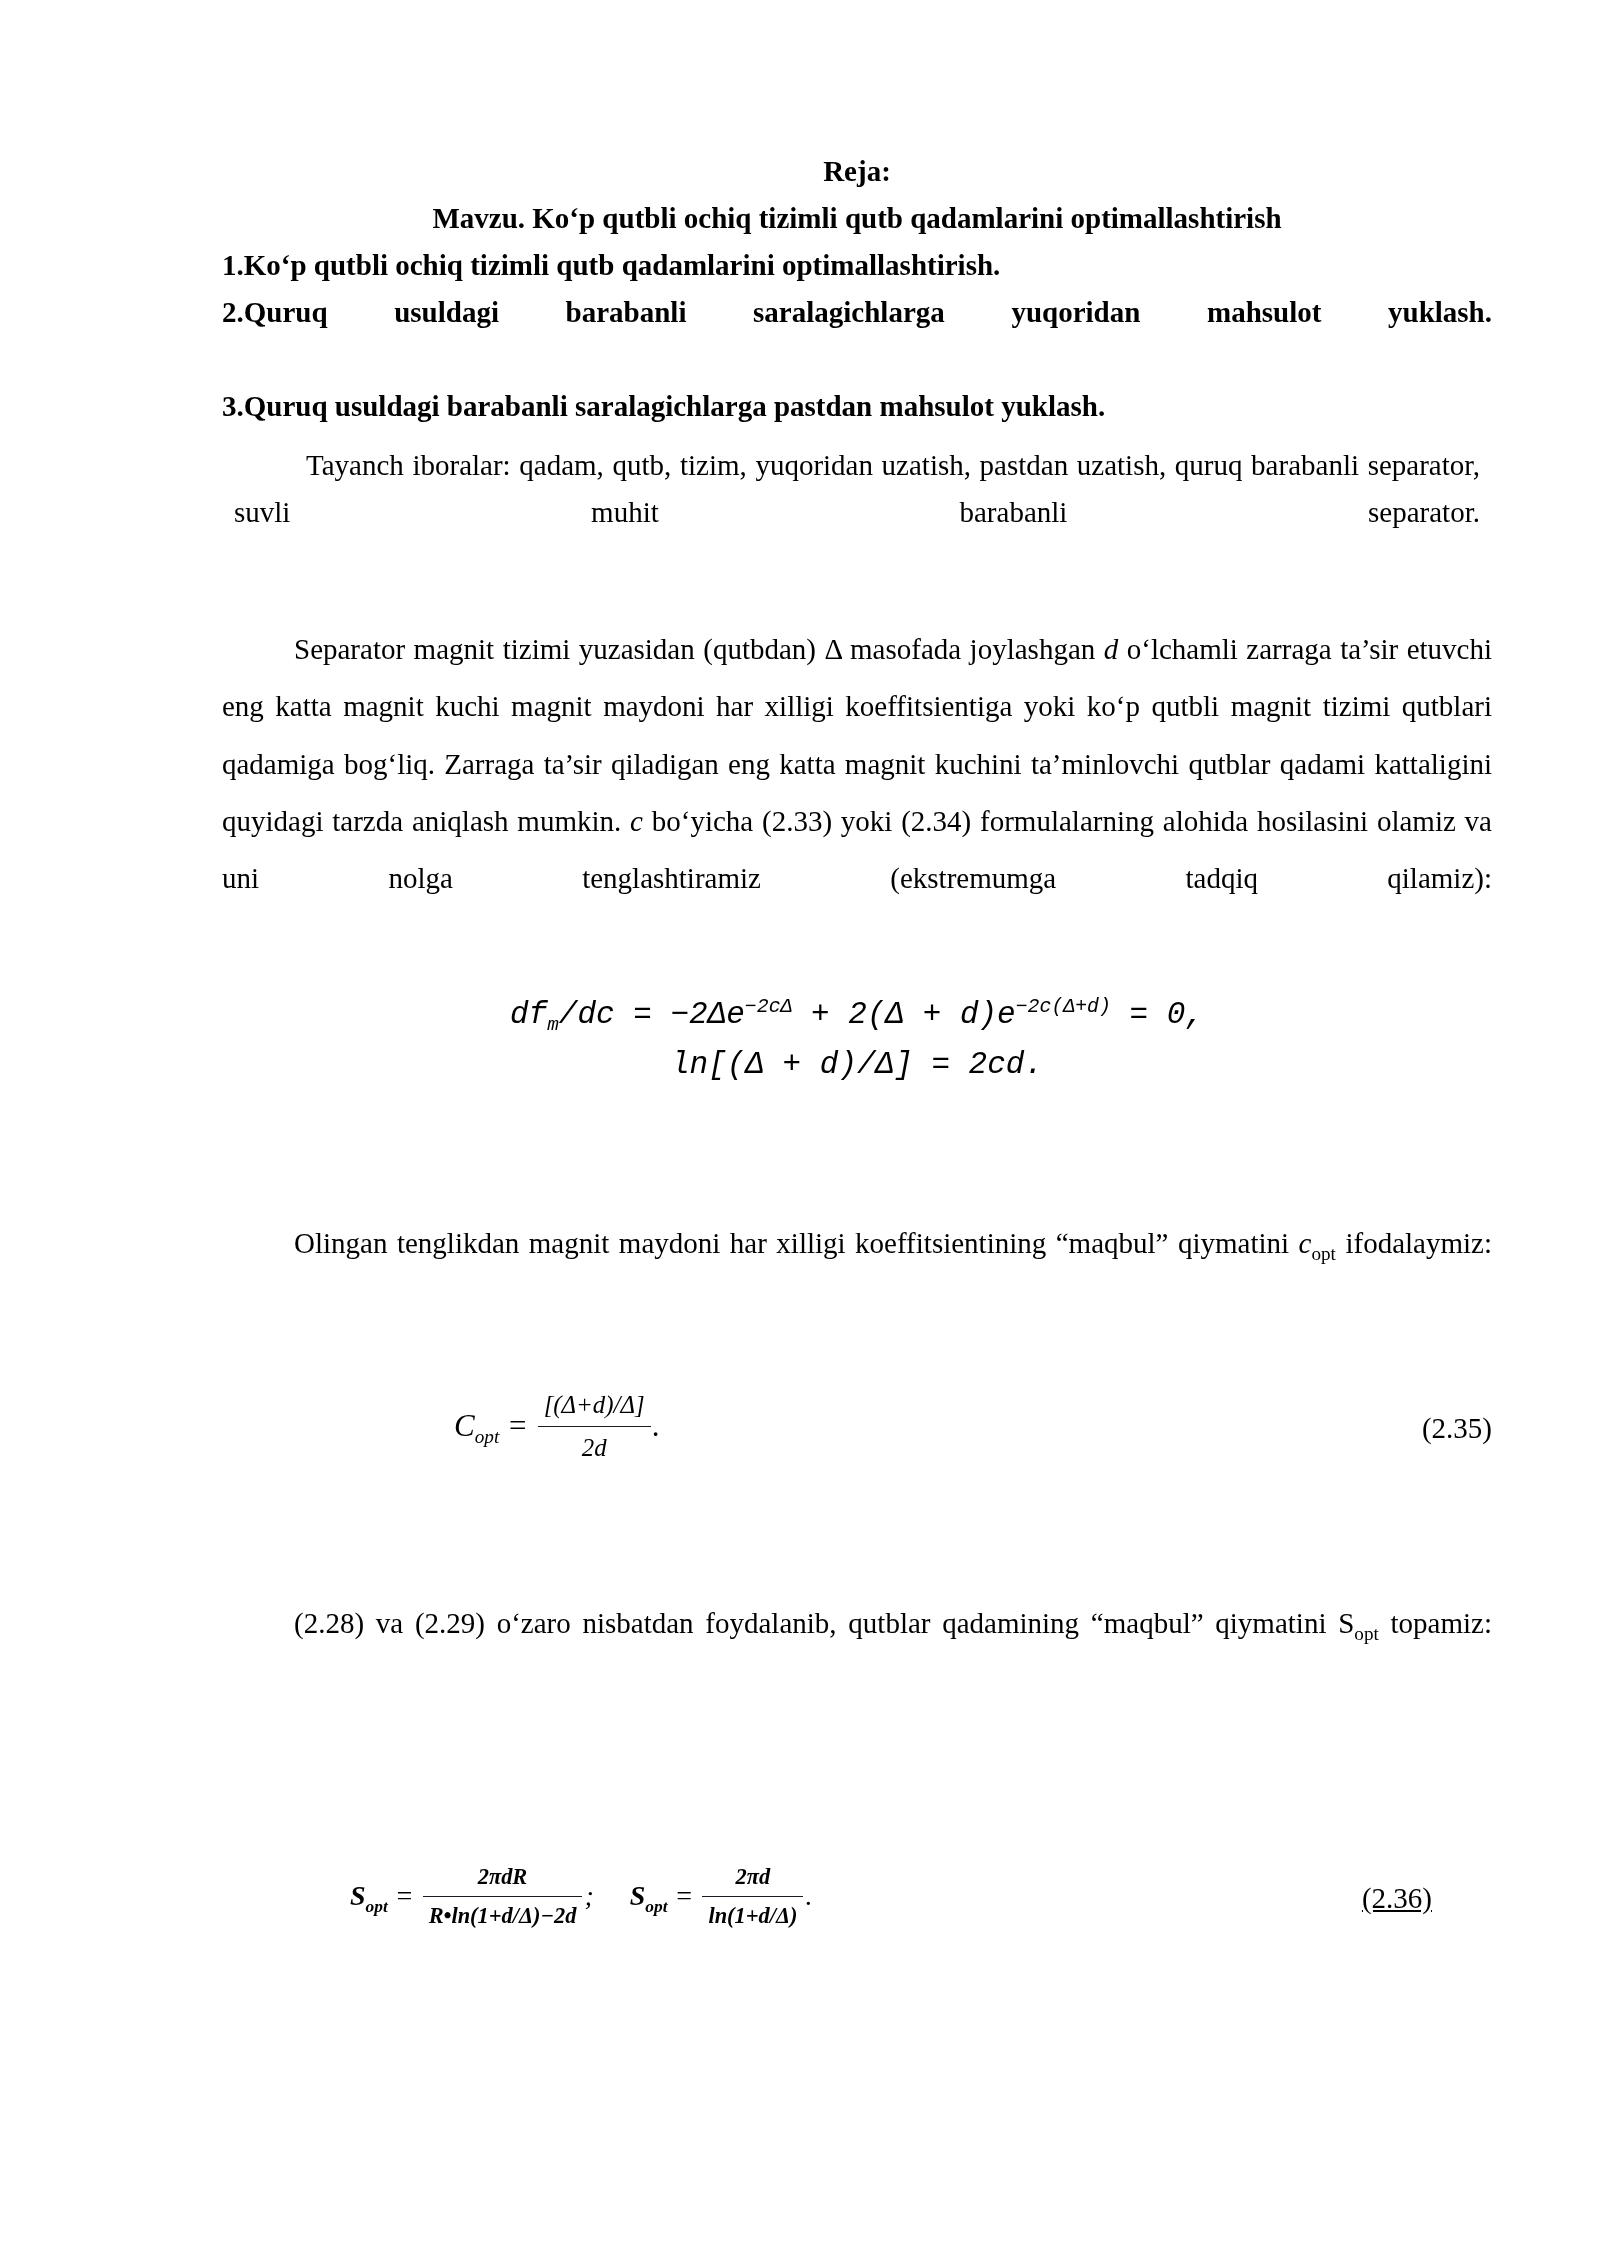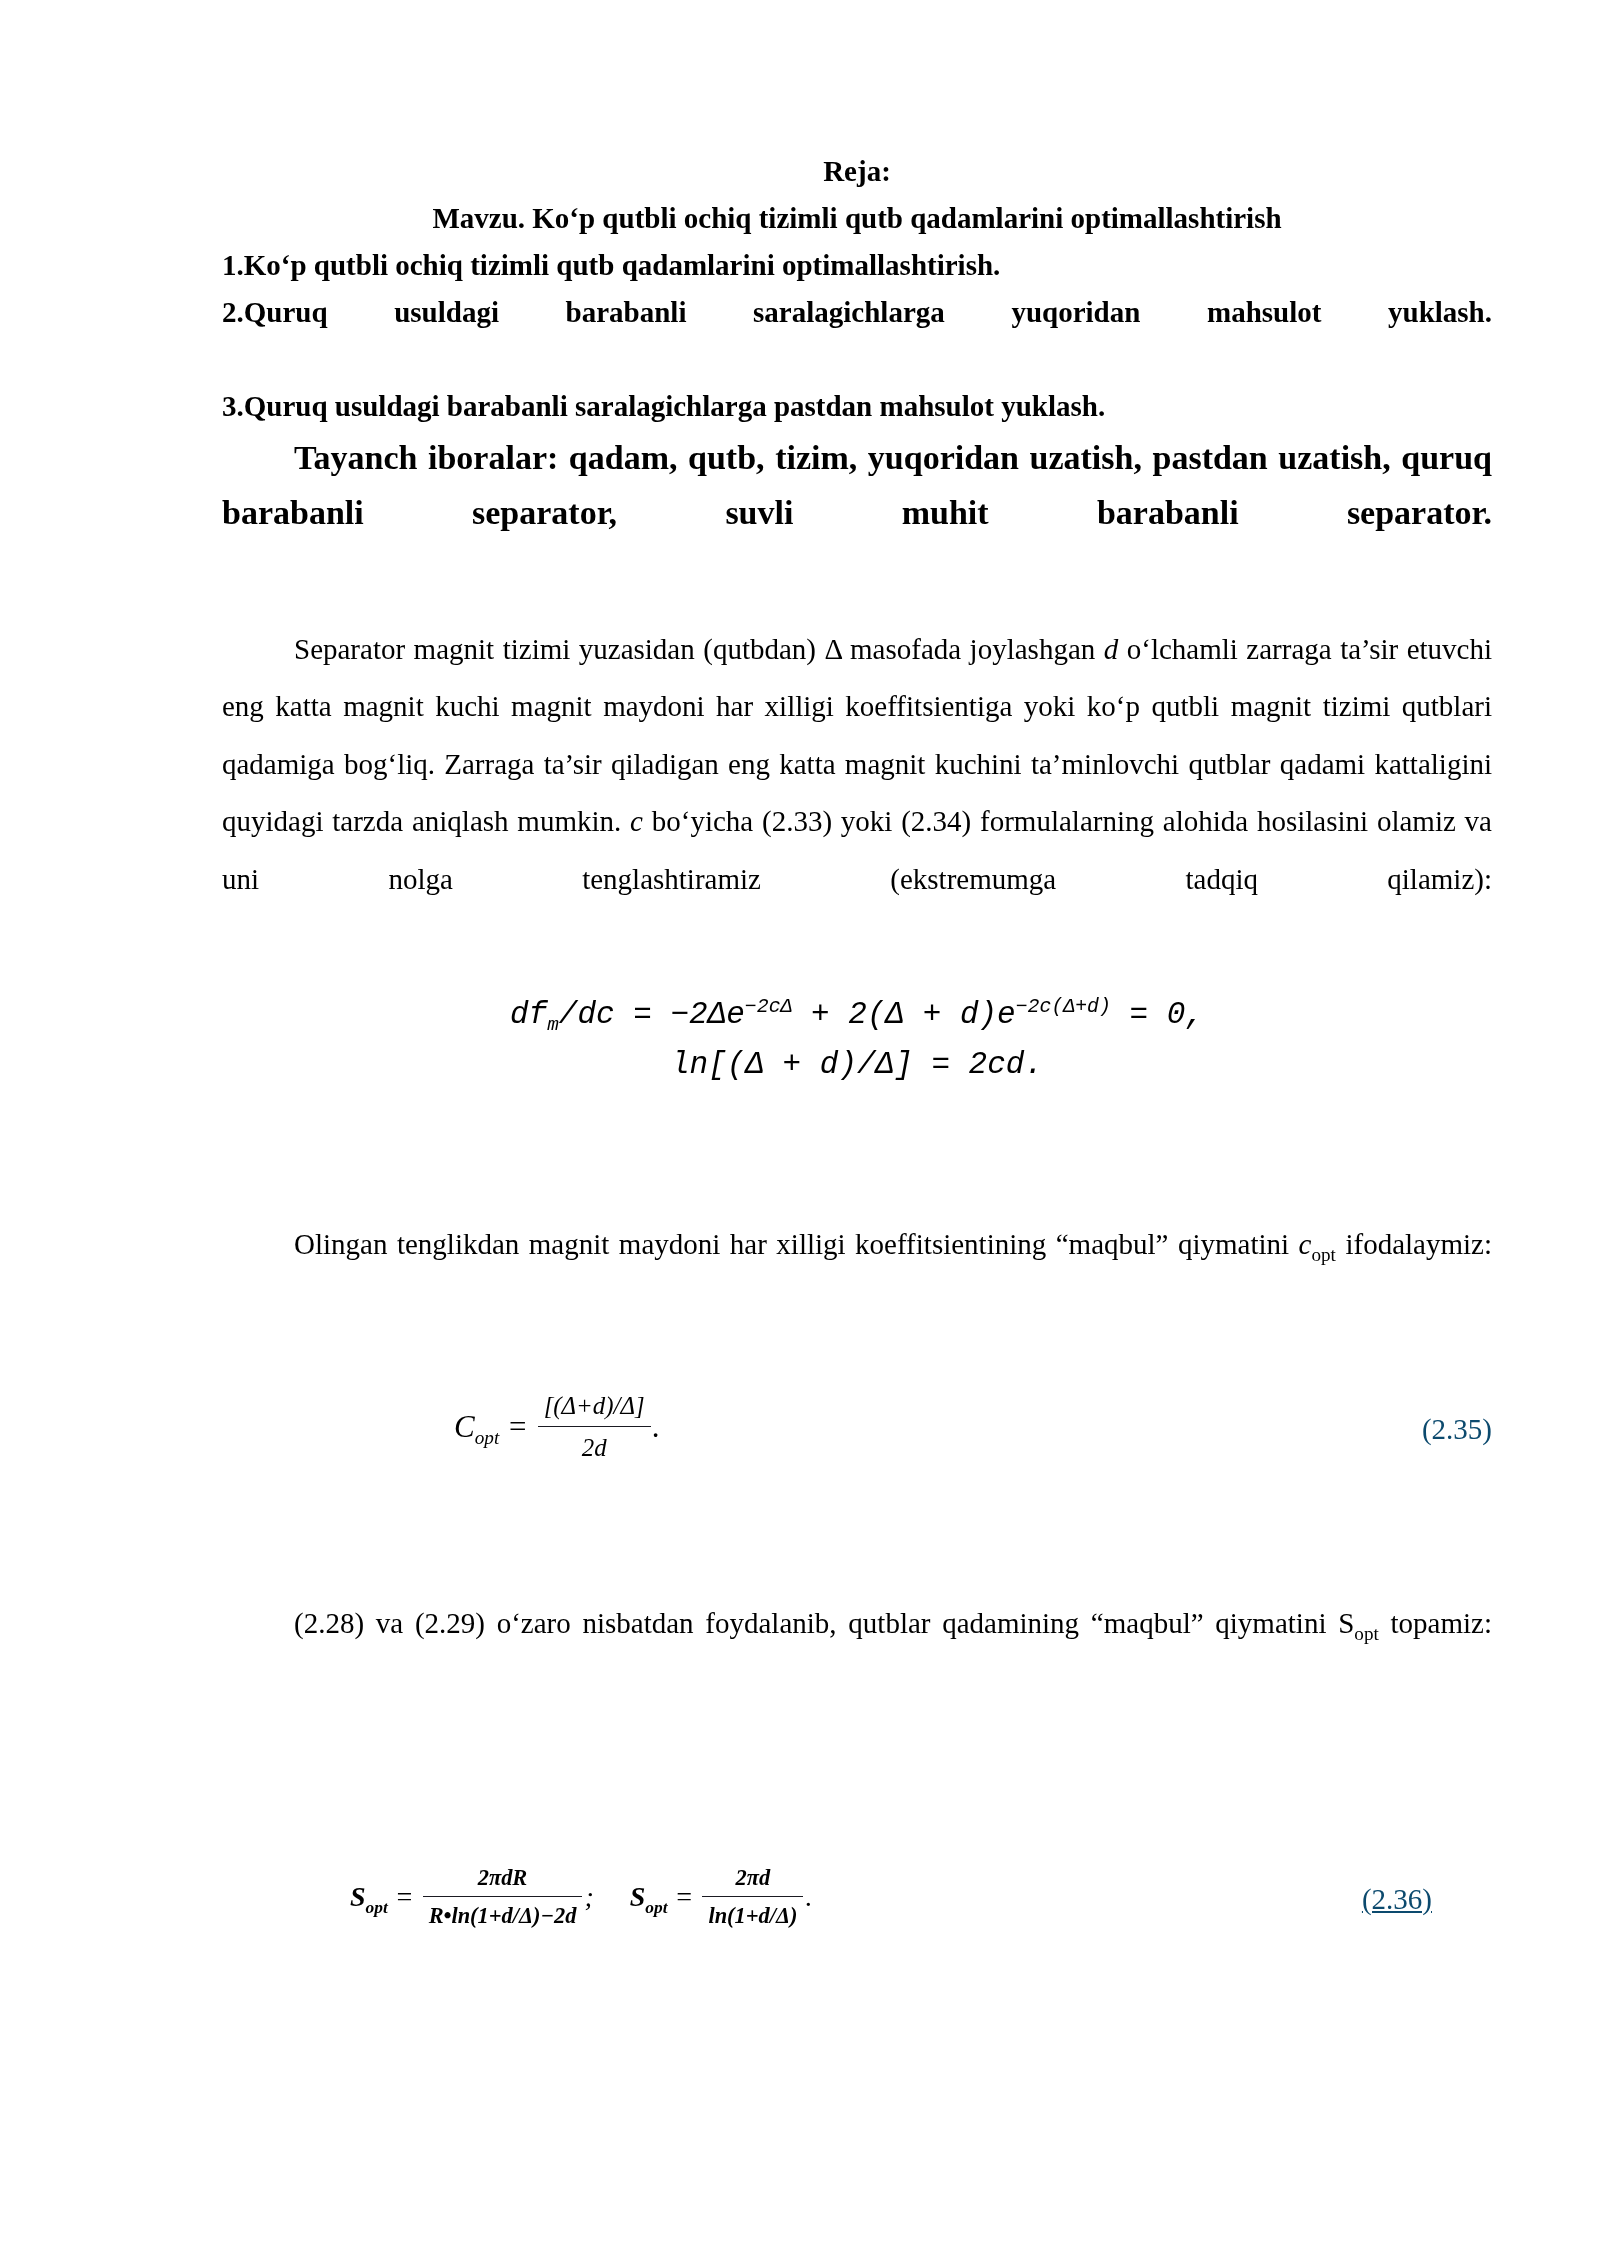--- a/index.html
+++ b/index.html
@@ -57,24 +57,24 @@
     text-align: justify;
     text-justify: inter-word;
   }
   .hanging::after {
     content: "";
     display: inline-block;
     width: 100%;
   }
 
   .keywords {
-    font-weight: bold;
-    font-size: 34px;
-    line-height: 1.62;
-    margin: 0;
+    font-weight: normal;
+    font-size: 29px;
+    line-height: 1.62;
+    margin: 12px;
     text-align: justify;
     text-justify: inter-word;
     text-indent: 72px;
   }
   .keywords::after {
     content: "";
     display: inline-block;
     width: 100%;
   }
 
@@ -139,21 +139,21 @@
   .frac .denom {
     display: block;
     font-size: 0.80em;
     padding: 2px 6px 0 6px;
     font-style: italic;
   }
   .eqnum {
     font-style: normal;
     font-size: 29px;
     font-family: "Liberation Serif", "DejaVu Serif", serif;
-    color: #0c4a6e;
+    color: #000000;
   }
 
   .eq-row {
     display: flex;
     align-items: center;
     justify-content: flex-start;
   }
   .eq-row .eq-main {
     flex: 0 0 auto;
   }

